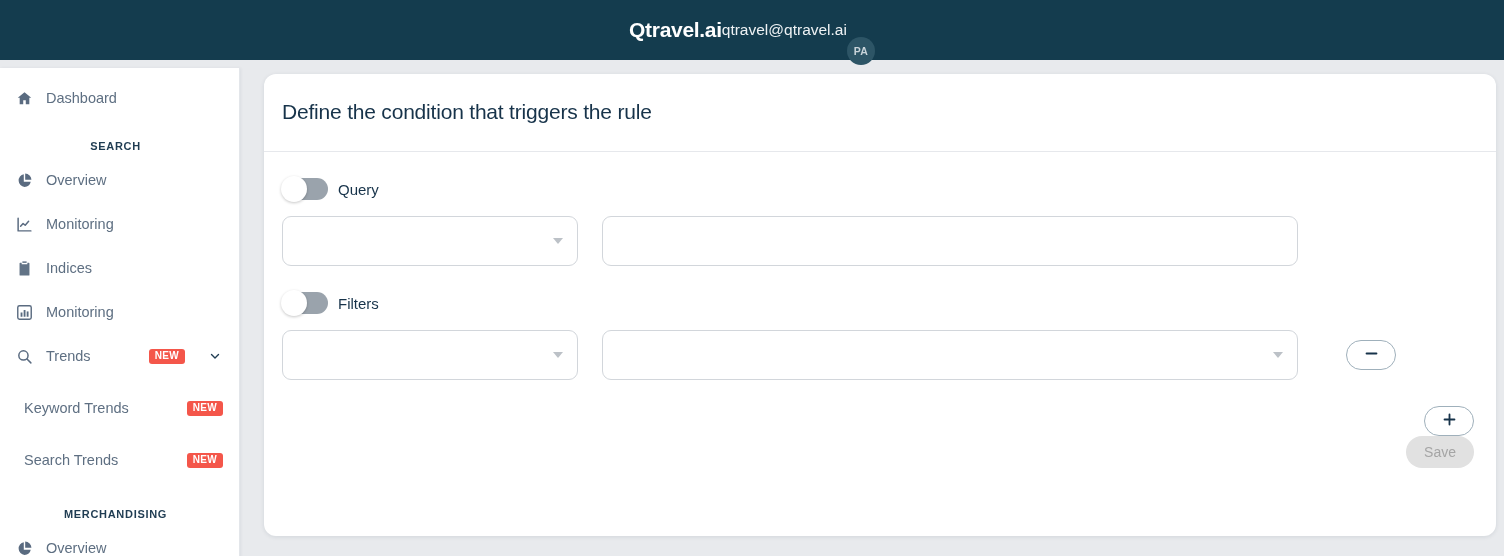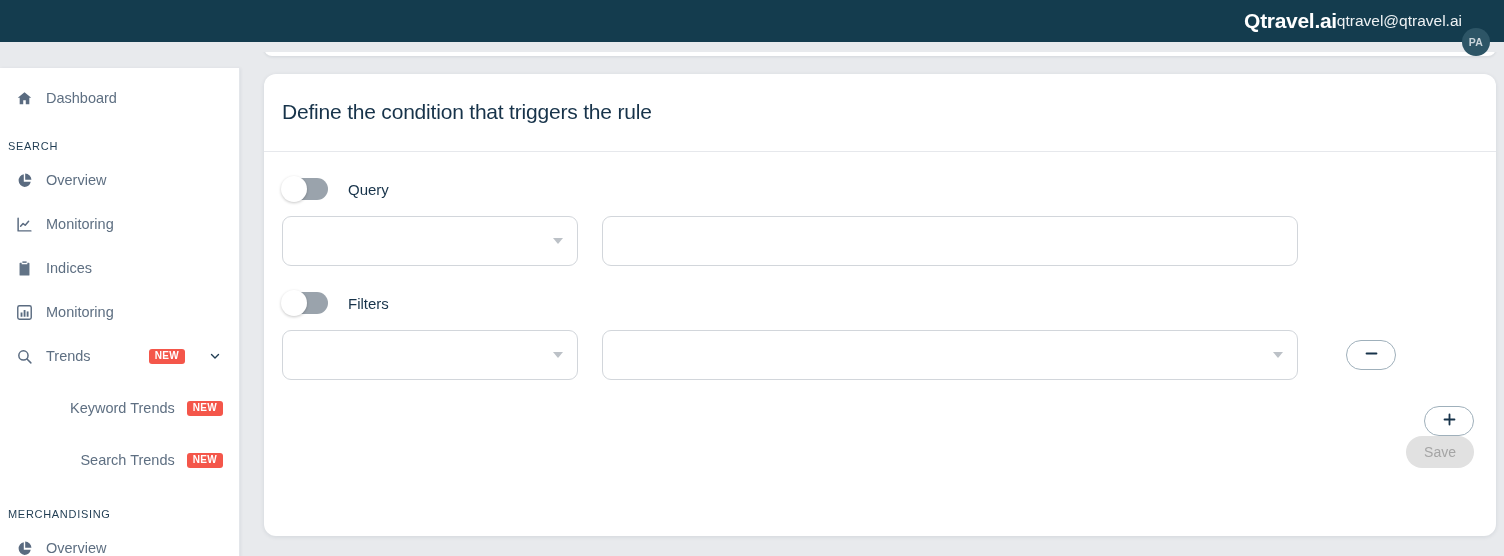--- a/index.html
+++ b/index.html
@@ -8,23 +8,23 @@
     width: 1504px; height: 556px;
     font-family: "Liberation Sans", sans-serif;
     background: #e8eaed;
     overflow: hidden;
   }
   .app { position: relative; width: 1504px; height: 556px; }
 
   
   .topbar {
     position: absolute; top: 0; left: 0;
-    width: 1504px; height: 42px;
+    width: 1504px; height: 60px;
     background: #143c4e;
-    display: flex; align-items: center; justify-content: flex-end;
+    display: flex; align-items: center; justify-content: center;
     padding: 0 14px 0 14px;
     z-index: 20;
   }
   .logo {
     color: #ffffff; font-size: 21px; font-weight: 700;
     letter-spacing: -0.3px;
   }
   .topbar-right { display: flex; align-items: center; gap: 0; }
   .user-email { color: #eef2f4; font-size: 15.5px; }
   .avatar {
@@ -53,25 +53,25 @@
   }
   .nav-item .ico {
     width: 20px; height: 20px; flex: 0 0 20px;
     display: flex; align-items: center; justify-content: center;
     color: #5a6b80;
   }
   .nav-label {
     font-size: 14.5px; color: #5e6f82; flex: 1 1 auto;
     white-space: nowrap;
   }
-  .nav-item.sub { padding-left: 40px; text-align: right; }
+  .nav-item.sub { padding-left: 24px; }
   .nav-item.sub .nav-label { color: #5e6f82; }
   .section-head {
-    font-size: 11px; font-weight: 400; color: #1f3c52;
-    letter-spacing: 0.7px; padding: 12px 16px 6px 8px;
+    font-size: 11px; font-weight: 700; color: #1f3c52;
+    letter-spacing: 0.7px; padding: 12px 16px 6px 8px; text-align: center;
   }
   .badge-new {
     background: #f4564a; color: #ffffff;
     font-size: 10px; font-weight: 700; letter-spacing: 0.3px;
     border-radius: 3px; padding: 2px 6px 3px 6px;
     line-height: 1;
   }
   .chev {
     width: 16px; height: 16px; margin-left: 10px;
     color: #1f3c52; display: flex; align-items: center; justify-content: center;
@@ -105,21 +105,21 @@
     font-size: 21px; font-weight: 500; color: #17334a;
     padding: 26px 0 0 18px; letter-spacing: -0.2px;
   }
   .card-divider {
     margin-top: 27px; height: 1px; background: #e6e8ec;
   }
   .card-body { padding: 18px 22px 0 18px; }
 
   
   .toggle-row {
-    display: flex; align-items: center; gap: 20px;
+    display: flex; align-items: center; gap: 10px;
     height: 38px; margin-left: 0;
   }
   .switch {
     position: relative; width: 44px; height: 22px;
     border-radius: 11px; background: #9aa3ac;
     margin-left: 2px; cursor: pointer;
     display: inline-block;
   }
   .switch::after {
     content: ""; position: absolute;

